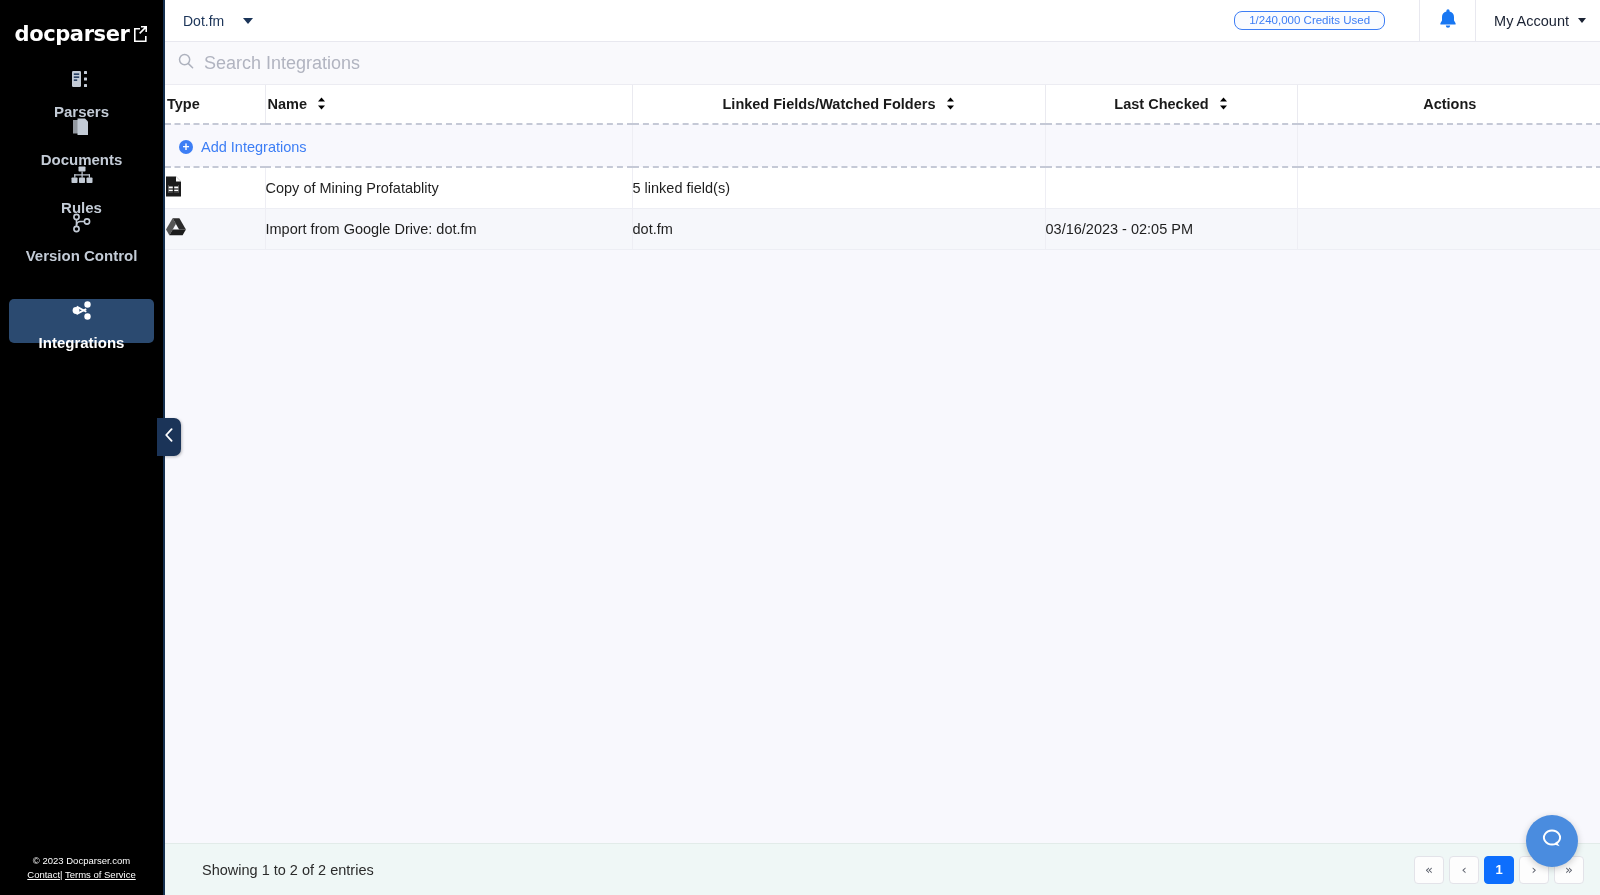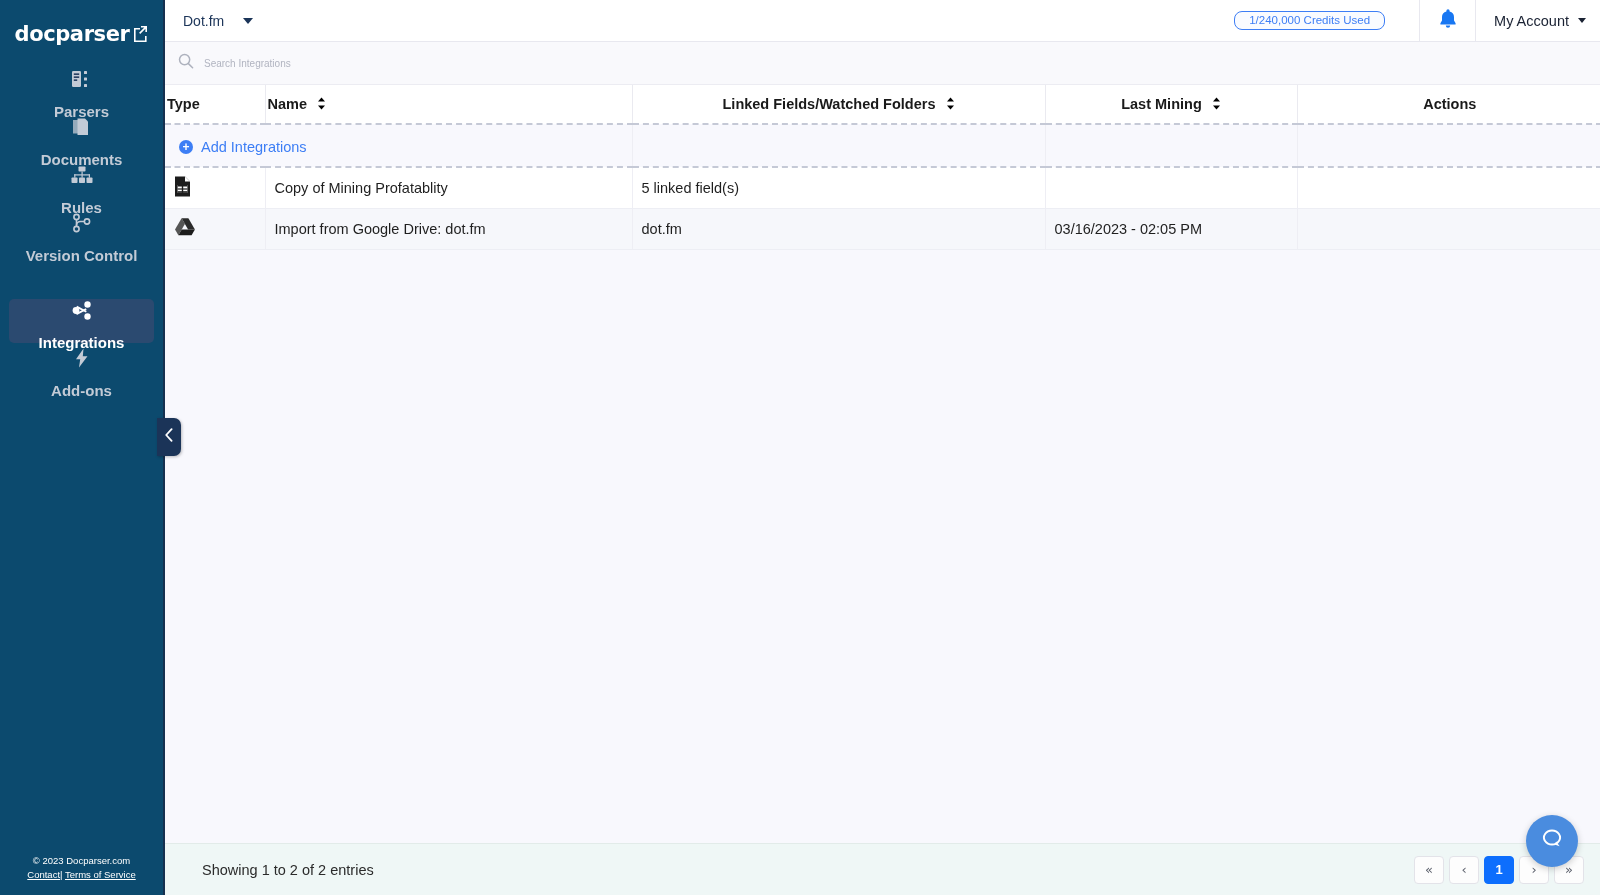--- a/index.html
+++ b/index.html
@@ -7,21 +7,21 @@
     width: 1600px; height: 895px;
     font-family: "Liberation Sans", sans-serif;
     background: #ffffff;
     overflow: hidden;
   }
   .app { display: flex; width: 1600px; height: 895px; position: relative; }
 
   
   .sidebar {
     width: 163px; height: 895px;
-    background: #0c4a6e;
+    background: #000000;
     flex: 0 0 163px;
     display: flex; flex-direction: column;
     position: relative;
     z-index: 5;
   }
   .brand {
     height: 62px;
     display: flex; align-items: center; justify-content: center;
     padding-top: 6px;
   }
@@ -150,21 +150,21 @@
   .searchbar {
     height: 43px; flex: 0 0 43px;
     background: #f9f9fc;
     display: flex; align-items: center;
     gap: 10px;
     padding-left: 13px;
     border-bottom: 1px solid #ececf2;
   }
   .search-input {
     border: none; outline: none; background: transparent;
-    font-size: 10px;
+    font-size: 18px;
     font-family: "Liberation Sans", sans-serif;
     color: #6d28d9;
     width: 420px;
   }
   .search-input::placeholder { color: #b1b4c0; }
 
   
   .table-wrap { flex: 1 1 auto; background: #f8f8fd; overflow: hidden; }
   table.grid { width: 100%; border-collapse: collapse; table-layout: fixed; }
   table.grid th, table.grid td { text-align: left; }
@@ -208,21 +208,21 @@
     background: #3d7ef5; color: #fff;
     display: inline-flex; align-items: center; justify-content: center;
     font-size: 12px; font-weight: 700; line-height: 1;
     flex: 0 0 14px;
   }
 
   tbody tr.datarow td {
     height: 41px;
     font-size: 14.5px;
     color: #1f1f1f;
-    padding: 0 9px;
+    padding: 0 0;
     border-right: 1px solid #eeeef4;
     border-bottom: 1px solid #edeef4;
     vertical-align: middle;
   }
   tbody tr.datarow td:last-child { border-right: none; }
   tbody tr.datarow.odd td { background: #ffffff; }
   tbody tr.datarow.even td { background: #f6f7fb; }
   td.typecell { text-align: center; padding: 0; }
   .type-ico { display: inline-flex; align-items: center; justify-content: center; }
 
@@ -347,28 +347,20 @@
             <circle cx="15.5" cy="3.5" r="3.2"></circle>
             <circle cx="15.5" cy="15.5" r="3.2"></circle>
             <circle cx="4" cy="9.5" r="3.4"></circle>
             <rect x="4" y="5" width="11" height="1.9" transform="rotate(28 5 7)"></rect>
             <rect x="4" y="11.8" width="11" height="1.9" transform="rotate(-28 5 12)"></rect>
           </svg>
         </span>
         <span class="lbl">Integrations</span>
       </div>
 
-      <div class="nav-item">
-        <span class="ico">
-          <svg width="16" height="20" viewBox="0 0 16 20">
-            <path d="M9.5 0.5 L2 11.2 h4.2 L5 19.5 L13.5 8.2 H8.8 Z"></path>
-          </svg>
-        </span>
-        <span class="lbl">Add-ons</span>
-      </div>
 
 
     </nav>
 
     <div class="side-footer">
       <div>© 2023 Docparser.com</div>
       <div>
         <a href="#">Contact</a><span>|</span>
         <a href="#">Terms of Service</a>
       </div>
@@ -442,21 +434,21 @@
             <th class="ctr">
               <span>Linked Fields/Watched Folders</span>
               <span class="sorticon">
                 <svg width="9" height="13" viewBox="0 0 9 13">
                     <path d="M4.5 0.6 L8 4.6 H1 Z"></path>
                     <path d="M4.5 12.4 L1 8.4 H8 Z"></path>
                   </svg>
               </span>
             </th>
             <th class="ctr">
-              <span>Last Mining</span>
+              <span>Last Checked</span>
               <span class="sorticon">
                 <svg width="9" height="13" viewBox="0 0 9 13">
                     <path d="M4.5 0.6 L8 4.6 H1 Z"></path>
                     <path d="M4.5 12.4 L1 8.4 H8 Z"></path>
                   </svg>
               </span>
             </th>
             <th class="ctr">
               <span>Actions</span>
             </th>

